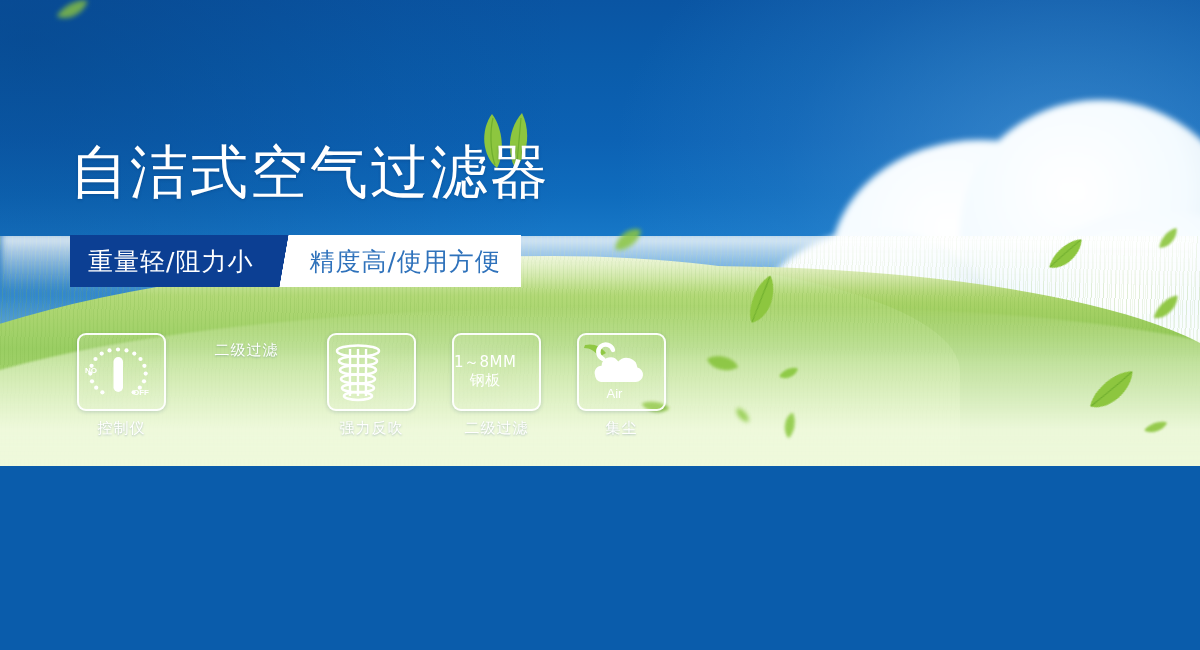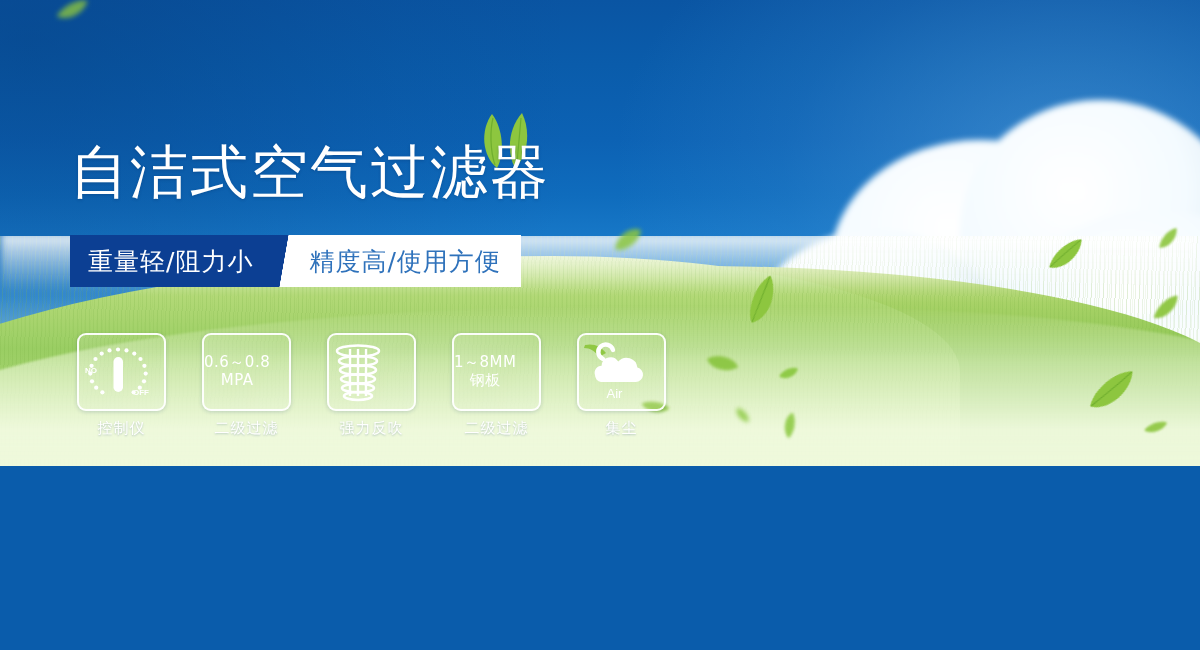--- a/index.html
+++ b/index.html
@@ -366,26 +366,20 @@
             </g>
             <rect x="34.5" y="18" width="9.5" height="35" rx="4.75" fill="#ffffff"></rect>
             <text x="6" y="34" font-family="Liberation Sans, sans-serif" font-size="8" fill="#ffffff" font-weight="bold">NO</text>
             <text x="54" y="56" font-family="Liberation Sans, sans-serif" font-size="8" fill="#ffffff" font-weight="bold">OFF</text>
           </svg>
         </div>
         <div class="feature-label">控制仪</div>
       </div>
 
       <div class="feature">
-        <div class="feature-box">
-          <div class="feature-text">
-            <div>0.6～0.8</div>
-            <div>MPA</div>
-          </div>
-        </div>
         <div class="feature-label">二级过滤</div>
       </div>
 
       <div class="feature">
         <div class="feature-box">
           <svg width="58" height="62" viewBox="0 0 58 62">
             <g fill="none" stroke="#ffffff" stroke-width="2.4">
               <line x1="21" y1="8" x2="21" y2="55"></line>
               <line x1="29" y1="8" x2="29" y2="55"></line>
               <line x1="37" y1="8" x2="37" y2="55"></line>

